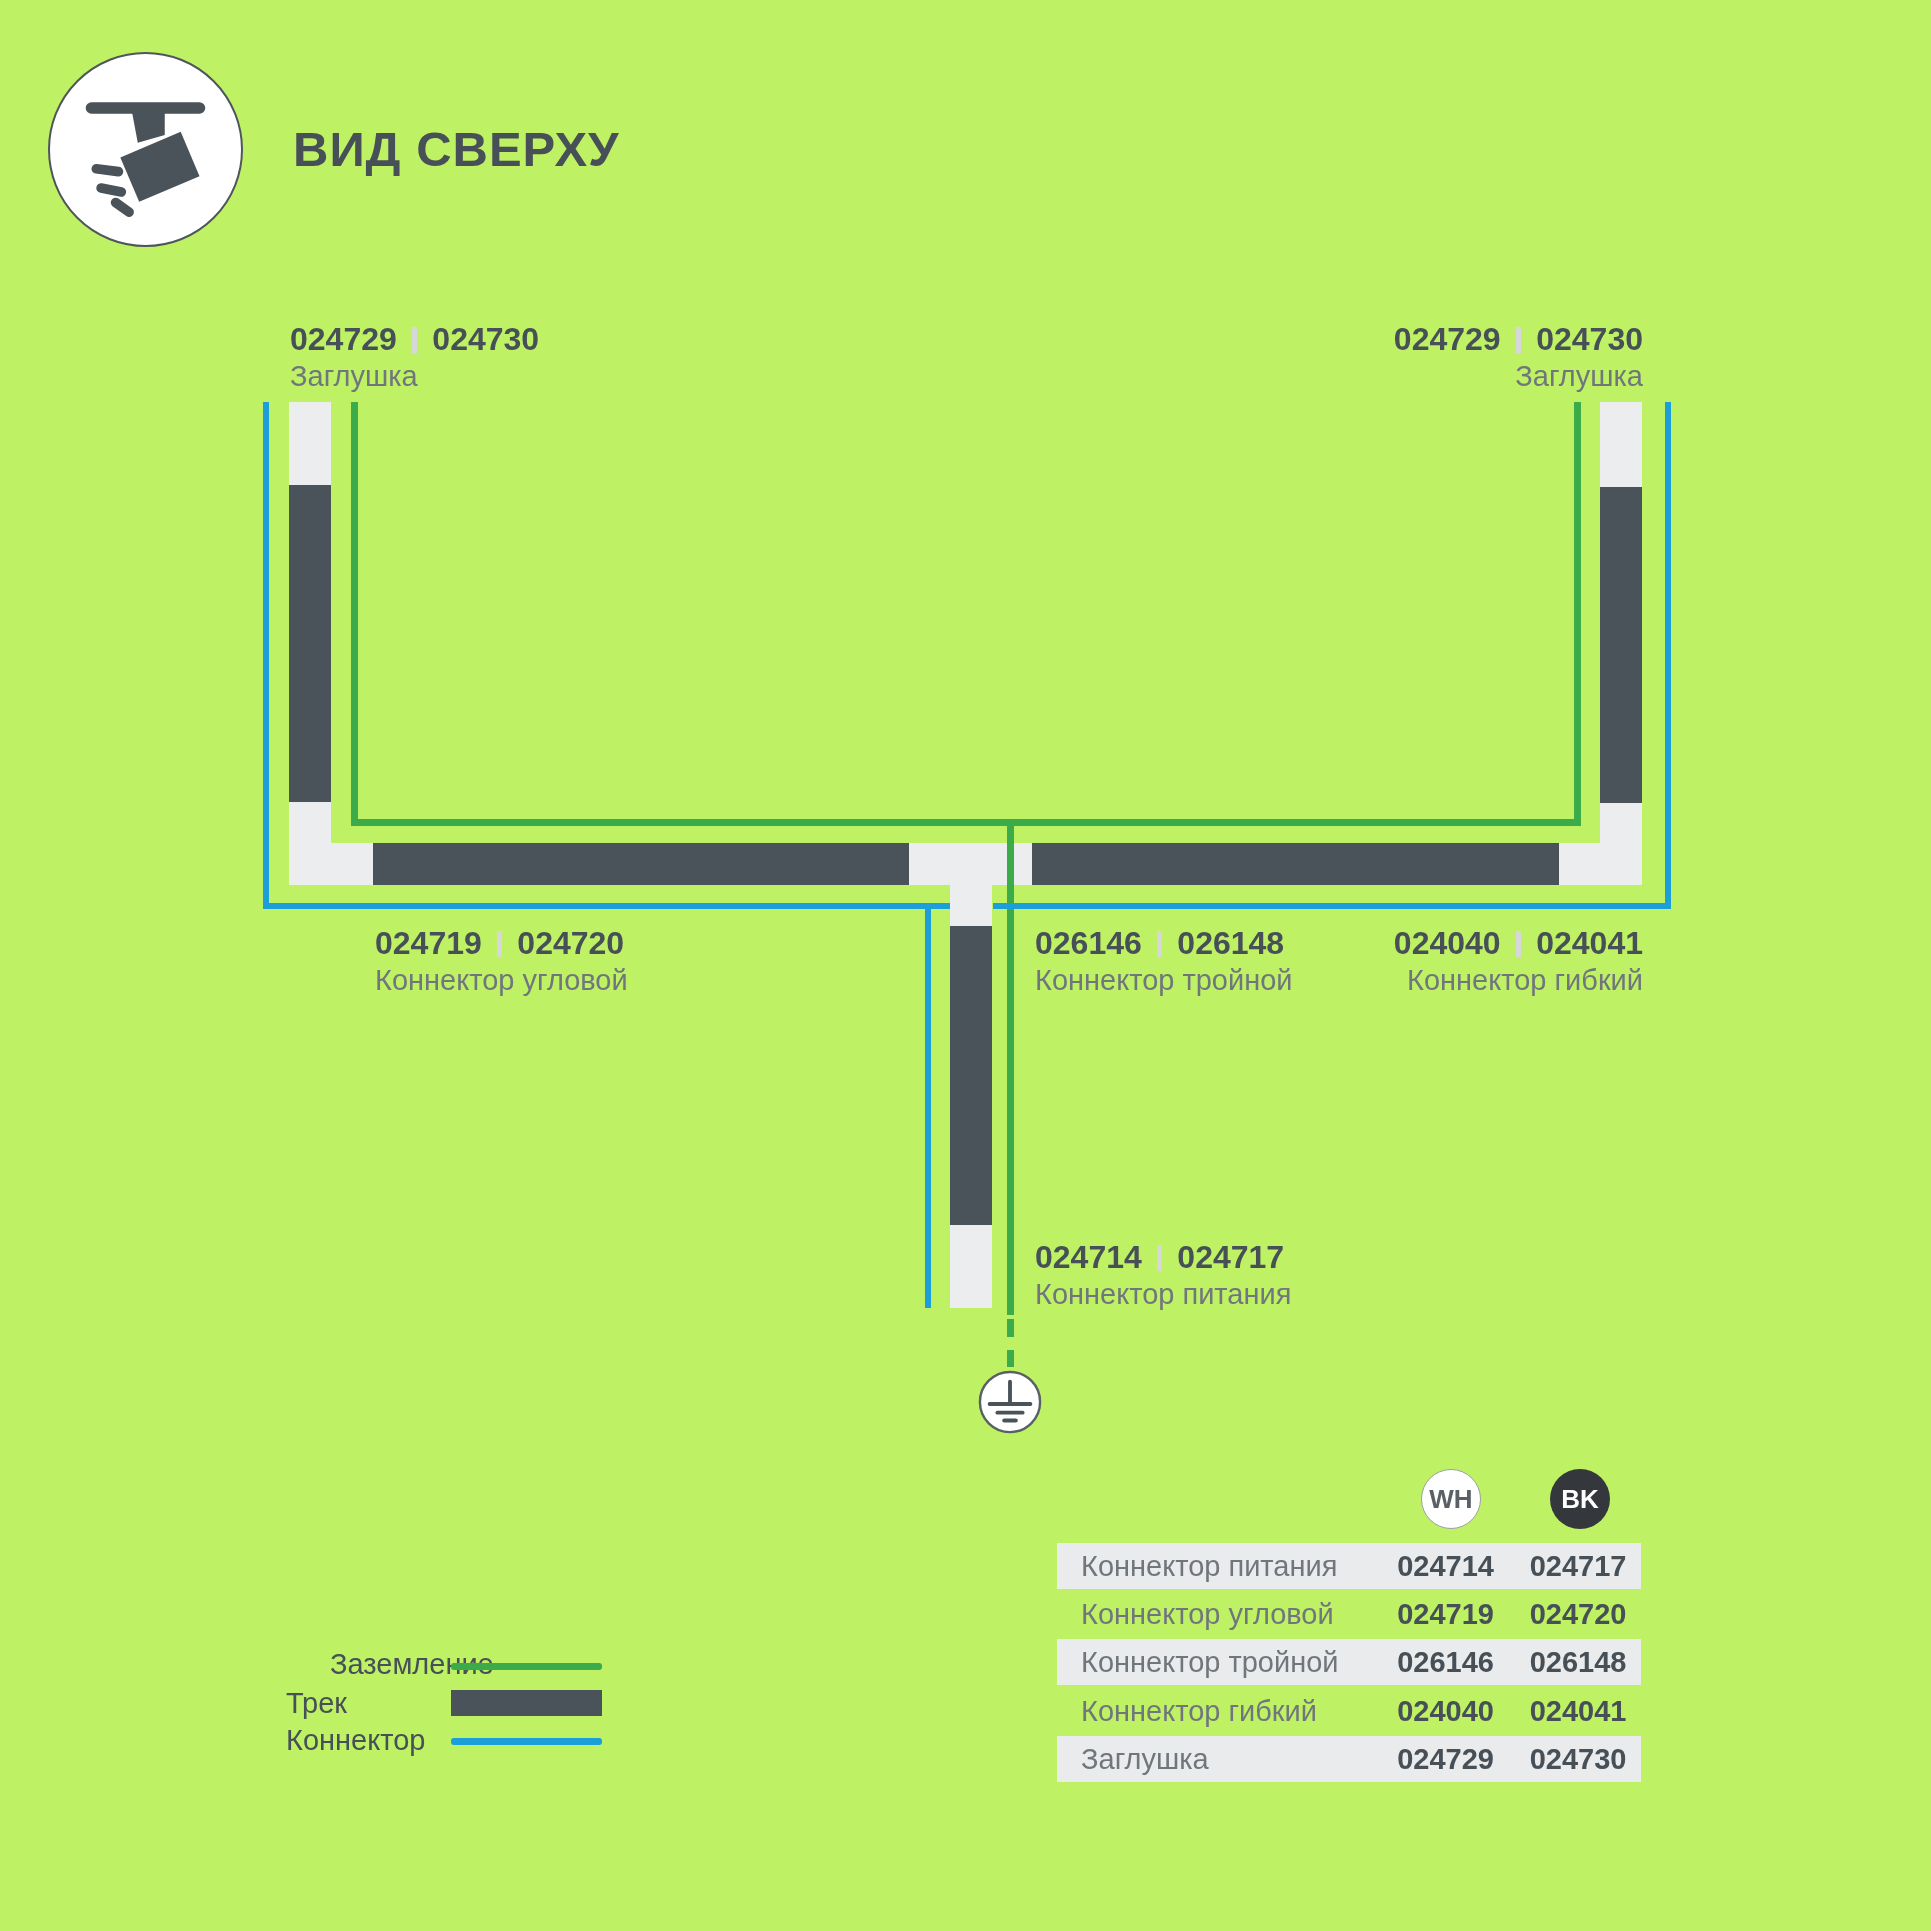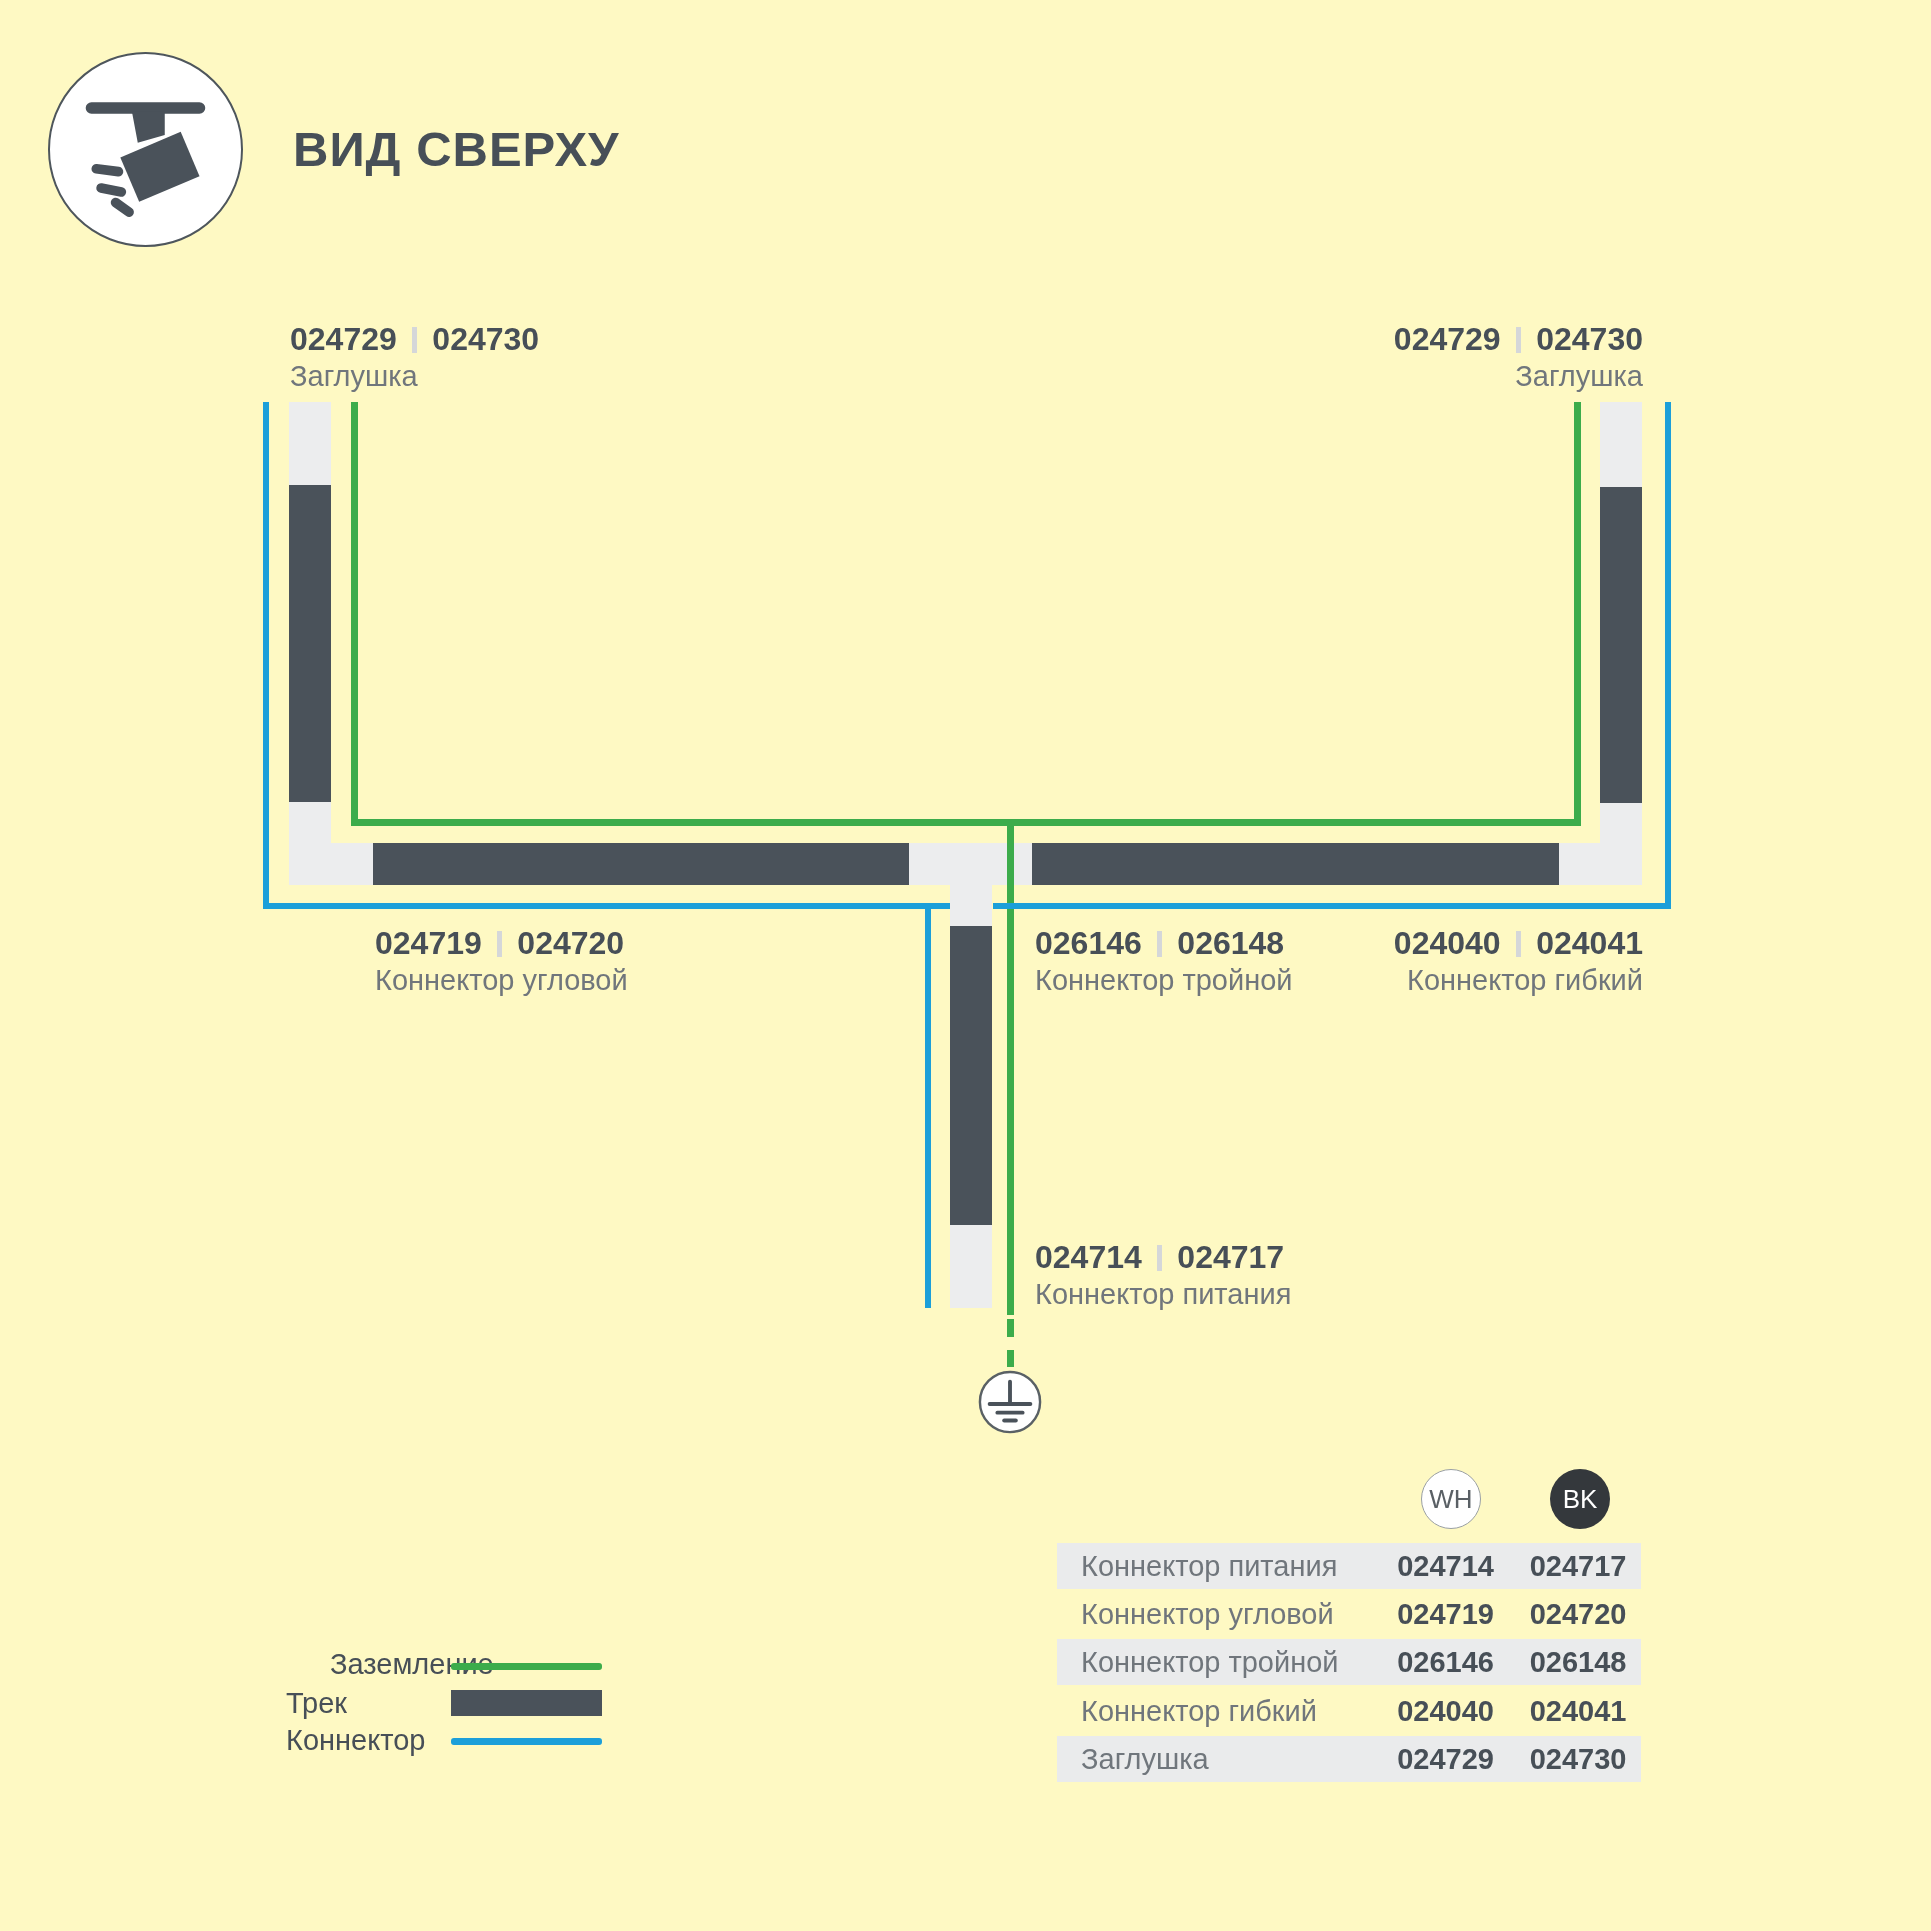--- a/index.html
+++ b/index.html
@@ -8,21 +8,21 @@
     --blue:#1C9FD9;
     --light:#ECEDEE;
     --rowbg:#EAEBEC;
     --tdark:#474F57;
     --tgray:#70767C;
     --divider:#D5D7D9;
     --bk:#34383C;
   }
   html,body{margin:0;padding:0;background:#fff;}
   .canvas{
-    position:relative;width:1931px;height:1931px;background:#fef9c3;overflow:hidden;
+    position:relative;width:1931px;height:1931px;background:#bef264;overflow:hidden;
     font-family:"Liberation Sans", sans-serif;
   }
   .abs{position:absolute;}
   
   .hicon{left:48px;top:52px;width:195px;height:195px;border:2.9px solid #4E565C;border-radius:50%;box-sizing:border-box;background:#fff;}
   .title{left:293px;top:122px;font-size:49px;line-height:54px;font-weight:bold;color:var(--tdark);letter-spacing:1px;white-space:nowrap;}
   
   .tdarkbg{background:var(--track);}
   .tlightbg{background:var(--light);}
   
@@ -34,21 +34,21 @@
   .dlabel.right{align-items:flex-end;}
   .coderow{display:flex;align-items:center;gap:15.4px;height:37px;}
   .code{font-size:32px;font-weight:bold;color:var(--tdark);letter-spacing:0px;white-space:nowrap;}
   .codesep{width:4.8px;height:26px;background:var(--divider);}
   .dname{font-size:29px;line-height:31px;color:var(--tgray);margin-top:2.9px;white-space:nowrap;}
   
   .legtext{font-size:29px;line-height:35px;color:var(--tdark);white-space:nowrap;}
   .legline{width:151px;height:6.8px;border-radius:2.9px;}
   .legbar{width:151px;height:26px;}
   
-  .badge{width:60px;height:60px;border-radius:50%;box-sizing:border-box;display:flex;align-items:center;justify-content:center;font-size:26px;font-weight:normal;}
+  .badge{width:60px;height:60px;border-radius:50%;box-sizing:border-box;display:flex;align-items:center;justify-content:center;font-size:26px;font-weight:bold;}
   .badge.wh{background:#fff;border:1.9px solid #9AA0A4;color:#5A6065;}
   .badge.bk{background:var(--bk);color:#fff;}
   .trow{left:1057px;width:584px;height:46px;}
   .trow.striped{background:var(--rowbg);}
   .trow .rname{position:absolute;left:24px;top:0;line-height:46px;font-size:29px;color:var(--tgray);white-space:nowrap;}
   .trow .rwh{position:absolute;right:147px;top:0;line-height:46px;font-size:29px;font-weight:bold;color:var(--tdark);}
   .trow .rbk{position:absolute;right:14.5px;top:0;line-height:46px;font-size:29px;font-weight:bold;color:var(--tdark);}
 </style>
 </head>
 <body>

